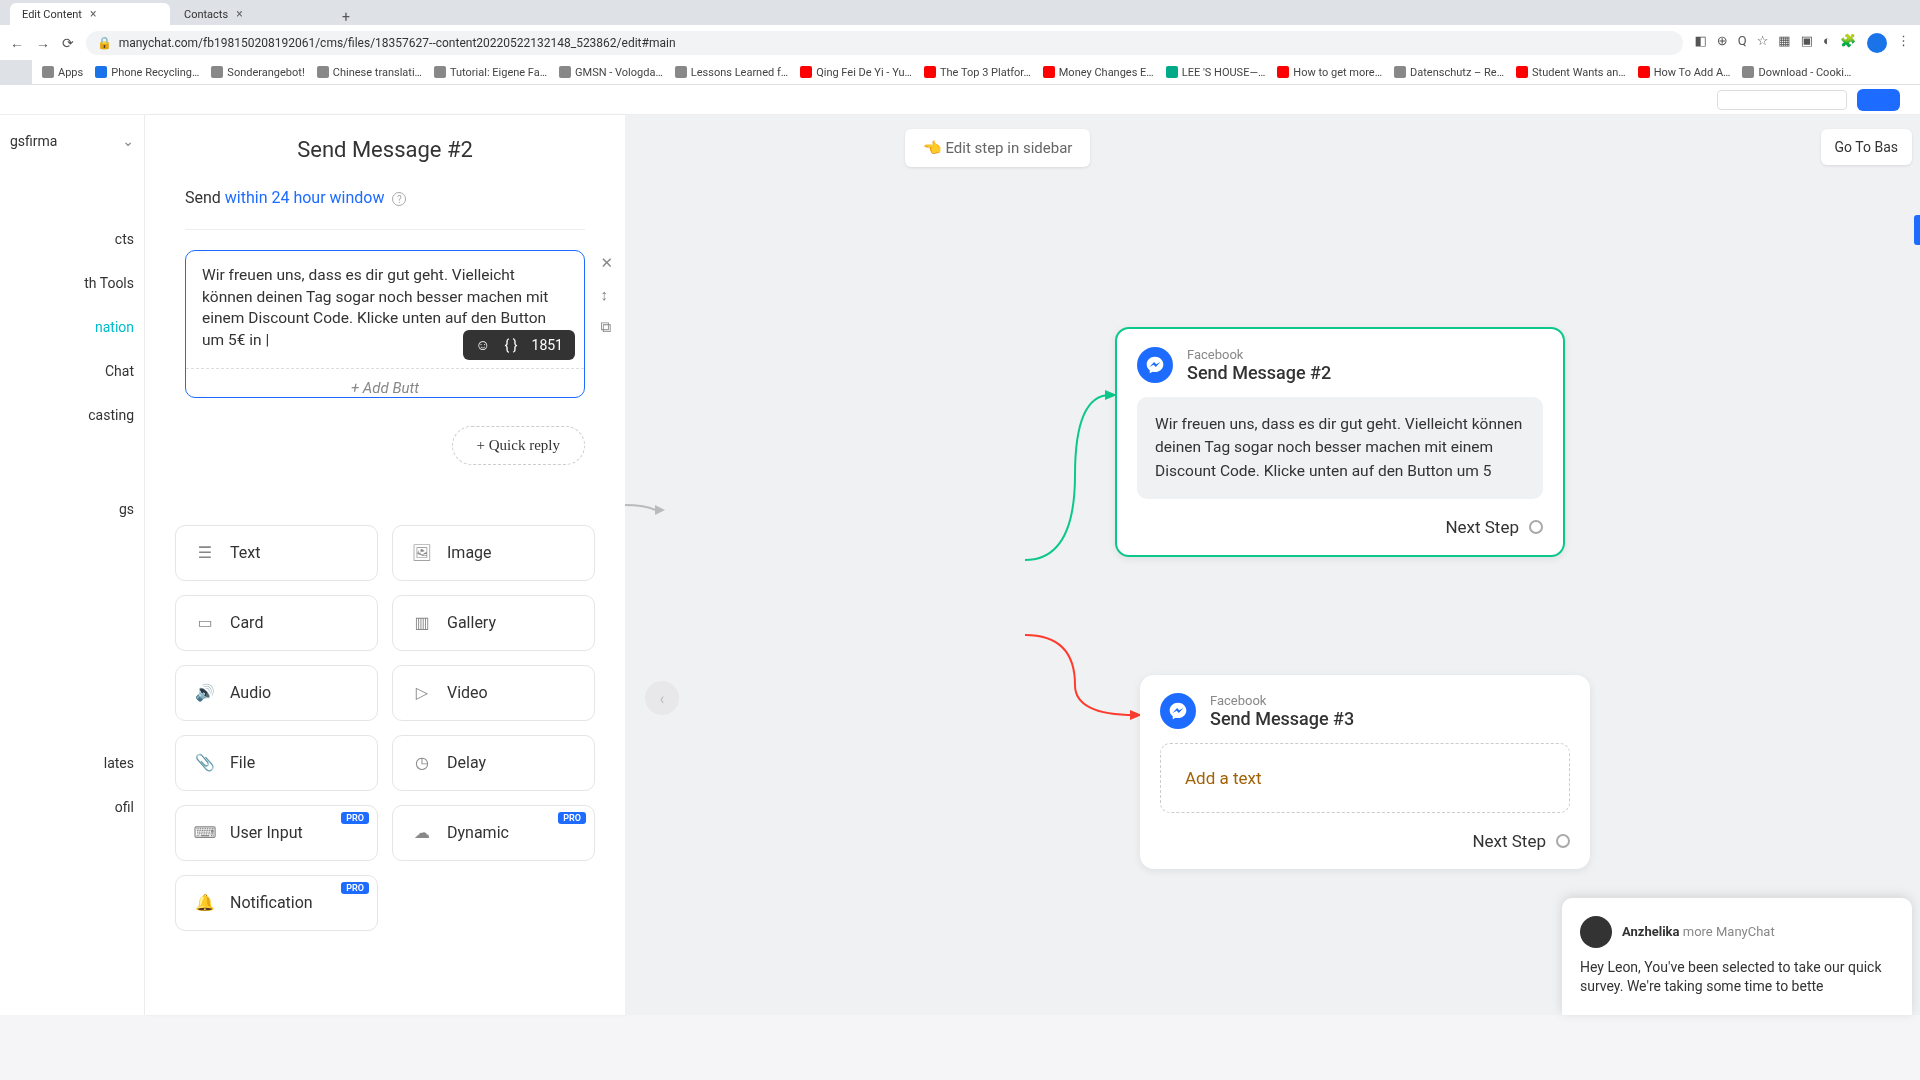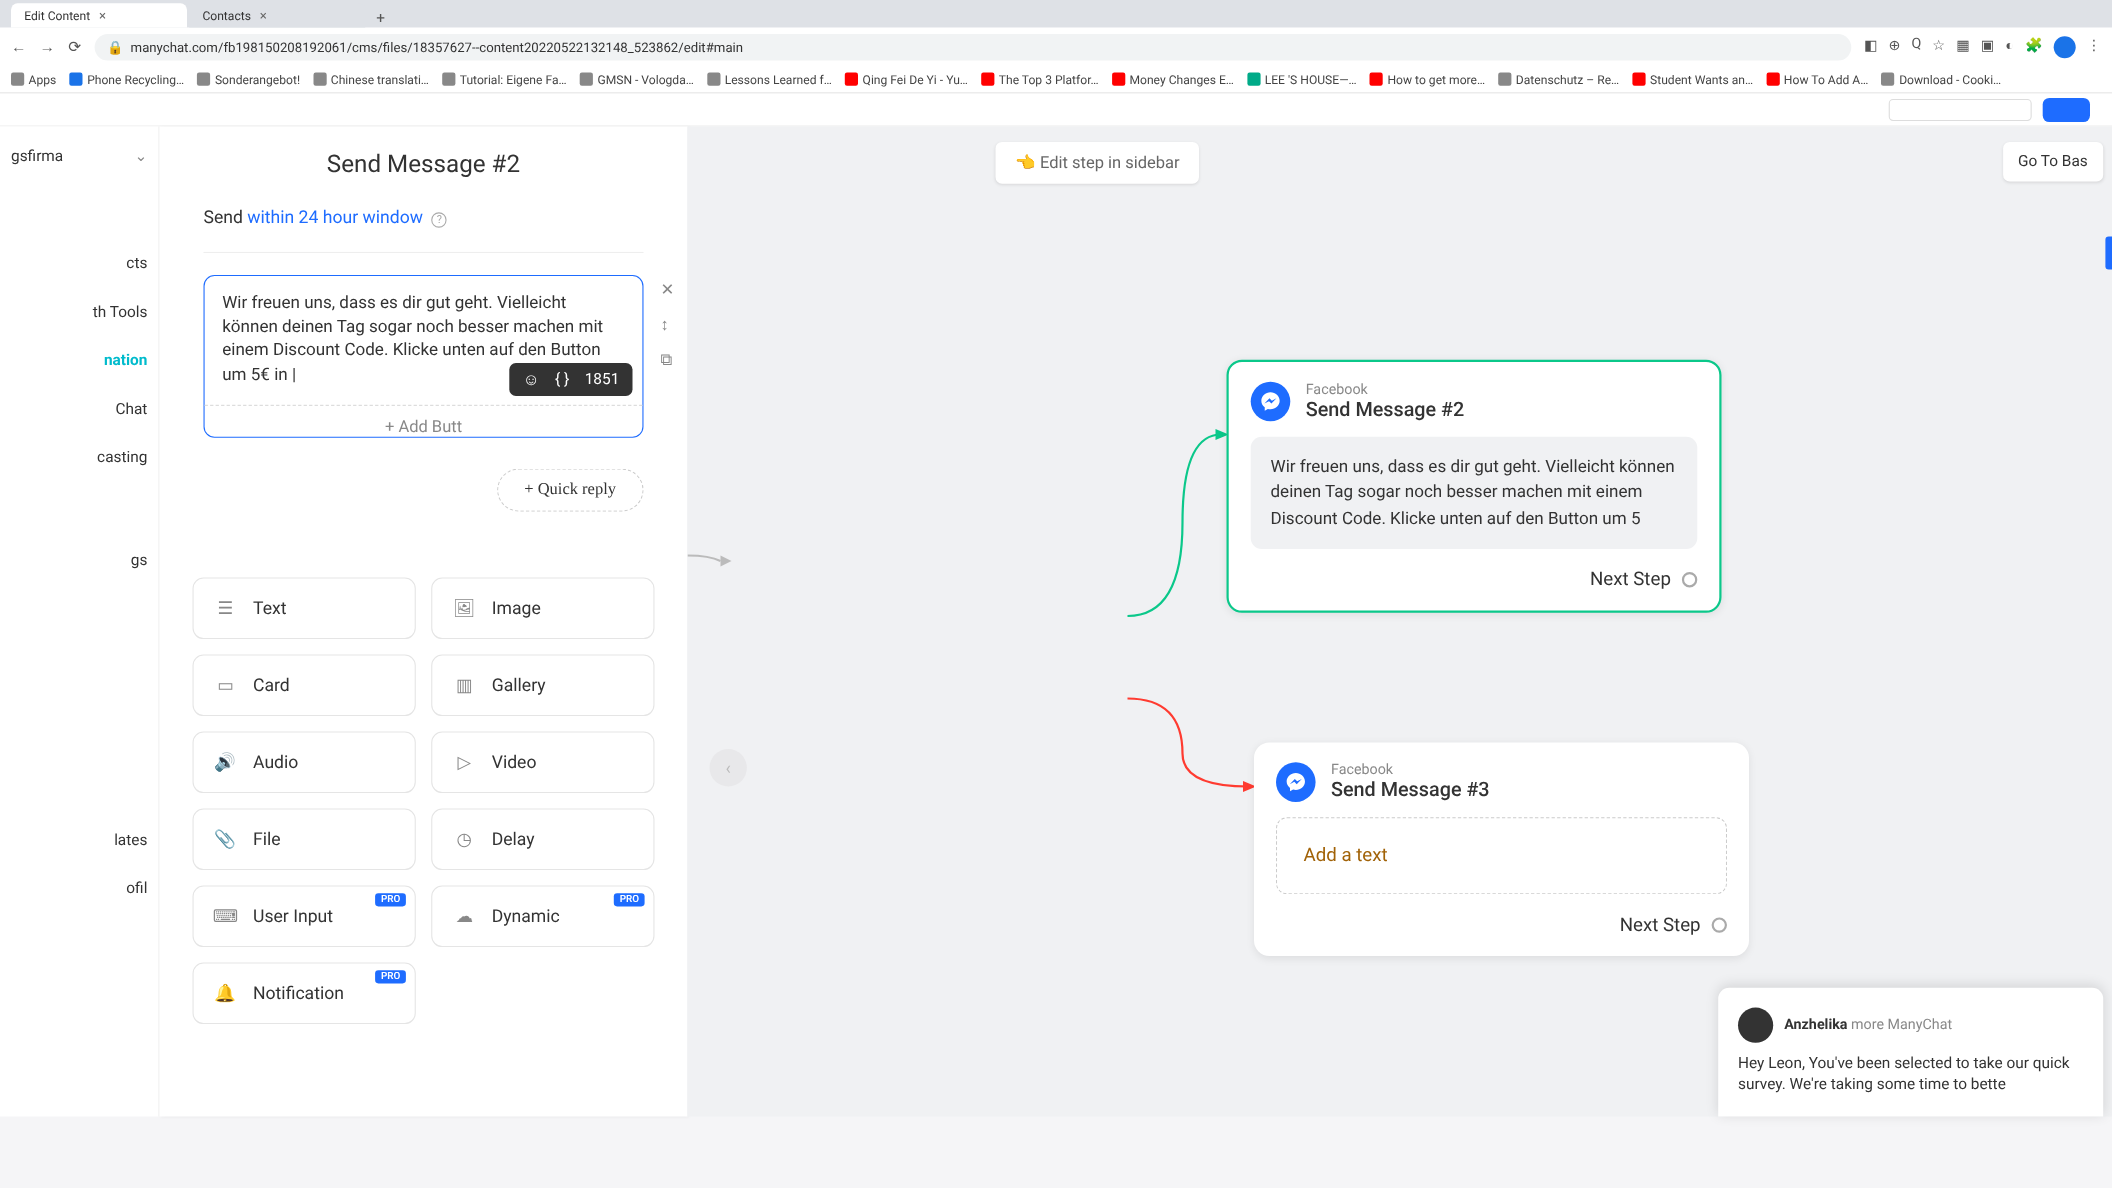--- a/index.html
+++ b/index.html
@@ -11,53 +11,53 @@
 .tab { background: #fff; height: 22px; padding: 0 12px; display: flex; align-items: center; gap: 8px; font-size: 11px; color: #333; border-radius: 6px 6px 0 0; margin-right: 2px; min-width: 160px; }
 .tab.inactive { background: #dee1e6; }
 .tab-close { color: #666; font-size: 12px; }
 .new-tab { padding: 0 8px; font-size: 14px; color: #555; }
 .addr-bar-row { background: #fff; height: 35px; display: flex; align-items: center; padding: 0 10px; gap: 12px; }
 .nav-btn { color: #555; font-size: 14px; cursor: pointer; }
 .addr-bar { flex: 1; background: #f1f3f4; border-radius: 14px; height: 24px; display: flex; align-items: center; padding: 0 12px; font-size: 12px; color: #333; gap: 6px; }
 .lock-icon { color: #5f6368; }
 .ext-icons { display: flex; gap: 10px; color: #555; font-size: 13px; }
 .avatar-dot { width: 20px; height: 20px; border-radius: 50%; background: #1a73e8; }
-.bookmarks-bar { background: #fff; height: 25px; display: flex; align-items: center; padding: 0 10px; gap: 12px; font-size: 11px; color: #444; border-bottom: 1px solid #e0e0e0; }
+.bookmarks-bar { background: #fff; height: 25px; display: flex; align-items: center; padding: 0 10px; gap: 12px; font-size: 11px; color: #444; border-bottom: 1px solid #e0e0e0; margin-left: 32px; }
 .bm-item { display: flex; align-items: center; gap: 4px; white-space: nowrap; }
 .bm-favicon { width: 12px; height: 12px; border-radius: 2px; }
 .fav-red { background: #ff0000; }
 .fav-gray { background: #888; }
 .fav-green { background: #0a8; }
 .fav-blue { background: #1a73e8; }
 
 
 .app-top { position: absolute; top: 85px; left: 0; right: 0; height: 30px; background: #fff; border-bottom: 1px solid #eee; display: flex; align-items: center; justify-content: flex-end; padding-right: 20px; }
 .top-btn { background: #1e6cff; color: #fff; border-radius: 6px; padding: 4px 20px; font-size: 12px; margin-left: 10px; }
 .top-search { width: 130px; height: 20px; border: 1px solid #ddd; border-radius: 4px; }
 
 
 .left-sidebar { position: absolute; top: 115px; left: 0; width: 145px; background: #fff; height: 900px; border-right: 1px solid #eee; }
 .sb-title { padding: 18px 10px; font-size: 14px; color: #333; display: flex; justify-content: space-between; align-items: center; }
 .sb-chev { color: #888; }
 .sb-item { padding: 14px 10px; font-size: 14px; color: #333; text-align: right; }
-.sb-item.active { color: #0bc; font-weight: 700; }
+.sb-item.active { color: #0bc; font-weight: 400; }
 
 
 .editor-panel { position: absolute; top: 115px; left: 145px; width: 480px; background: #fff; height: 900px; box-shadow: 1px 0 3px rgba(0,0,0,0.05); }
 .editor-title { text-align: center; font-size: 22px; color: #333; padding: 22px 0 8px; font-weight: 400; }
 .editor-body { padding: 0 40px; }
 .send-row { font-size: 16px; color: #333; padding: 18px 0; }
 .send-link { color: #1e6cff; }
 .info-icon { display: inline-block; width: 14px; height: 14px; border: 1px solid #aaa; border-radius: 50%; font-size: 10px; text-align: center; line-height: 13px; color: #aaa; margin-left: 4px; }
 .divider { border-top: 1px solid #eee; margin: 4px 0 20px; }
 .text-block-wrap { position: relative; }
 .text-block { border: 1.5px solid #1e6cff; border-radius: 10px; background: #fff; }
 .text-content { padding: 14px 16px; font-size: 15.5px; line-height: 1.4; color: #333; min-height: 100px; }
 .text-cursor::after { content: "|"; color: #333; }
-.add-button-row { text-align: center; padding: 10px 0 0; font-size: 15px; color: #888; position: relative; border-top: 1px dashed #ddd; margin-top: 2px; }
+.add-button-row { text-align: center; padding: 10px 0 0; font-size: 15px; color: #888; position: relative; border-top: 1px dashed #ddd; margin-top: 2px; font-style: italic; }
 .text-toolbar { position: absolute; right: 10px; bottom: 38px; background: #333; color: #fff; border-radius: 6px; padding: 6px 12px; display: flex; align-items: center; gap: 14px; font-size: 14px; }
 .tool-emoji { font-size: 15px; }
 .side-controls { position: absolute; right: -28px; top: 4px; display: flex; flex-direction: column; gap: 14px; color: #888; font-size: 15px; }
 .quick-reply-btn { margin: 28px 0 0 auto; display: block; border: 1.5px dashed #ccc; border-radius: 22px; padding: 10px 24px; font-size: 15px; color: #333; background: #fff; width: fit-content; font-family: Liberation Serif, serif; }
 
 
 .block-grid { display: grid; grid-template-columns: 1fr 1fr; gap: 14px; padding: 0 30px; margin-top: 60px; }
 .block-card { border: 1px solid #e5e5e5; border-radius: 10px; padding: 16px 18px; display: flex; align-items: center; gap: 14px; font-size: 16px; color: #333; position: relative; }
 .block-icon { width: 22px; height: 22px; color: #888; display: flex; align-items: center; justify-content: center; }
 .pro-badge { position: absolute; top: 6px; right: 8px; background: #1e6cff; color: #fff; font-size: 9px; padding: 1px 5px; border-radius: 3px; font-weight: 600; }

